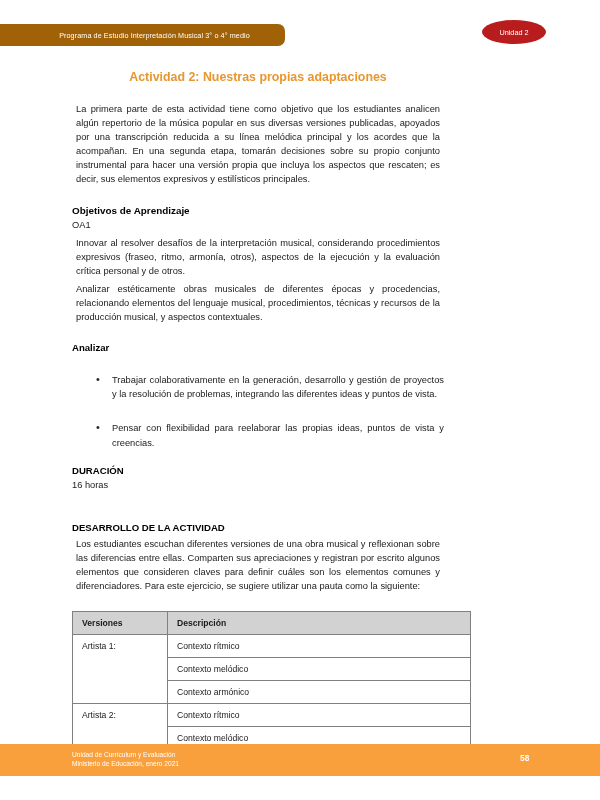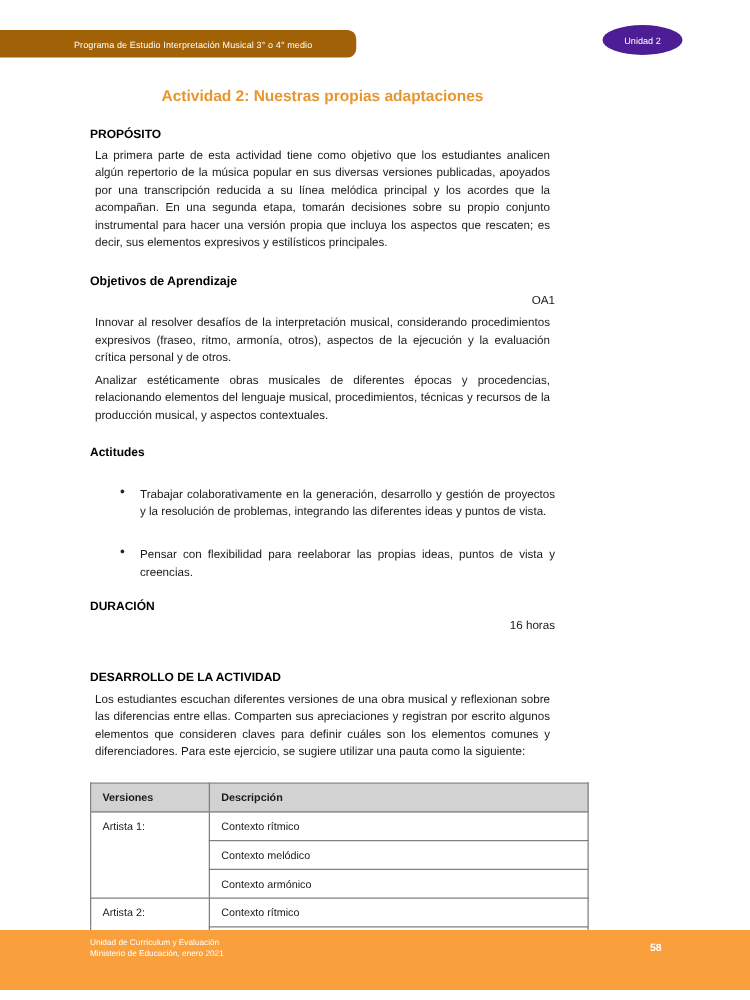--- a/index.html
+++ b/index.html
@@ -37,21 +37,21 @@
     letter-spacing: 0.1px;
     white-space: nowrap;
     padding-left: 24px;
   }
   .unit-badge {
     position: absolute;
     top: 20px;
     left: 482px;
     width: 64px;
     height: 24px;
-    background: #4c1d95;
+    background: #b91c1c;
     border-radius: 50%;
     display: flex;
     align-items: center;
     justify-content: center;
   }
   .unit-badge-text {
     color: #ffffff;
     font-size: 7.3px;
     white-space: nowrap;
   }
@@ -86,21 +86,21 @@
     font-size: 9.3px;
     line-height: 14.1px;
     text-align: justify;
     margin: 4px;
     color: #1a1a1a;
   }
   .plain-line {
     font-size: 9.3px;
     line-height: 14.1px;
     margin: 0;
-    text-align: right;
+    text-align: left;
   }
   .gap-sm { height: 10px; }
   .gap-md { height: 14px; }
   .gap-xl { height: 30px; }
 
   ul.bullets {
     margin: 0;
     padding: 0 0 0 24px;
     list-style: none;
   }
@@ -152,21 +152,21 @@
   .pauta-table tr.inner td {
     border-top: 1px solid #9a9a9a;
   }
 
   
   .footer-band {
     position: absolute;
     left: 0;
     top: 744px;
     width: 600px;
-    height: 48px;
+    height: 32px;
     background: #F9A03C;
   }
   .footer-left {
     position: absolute;
     left: 72px;
     top: 6px;
     color: #ffffff;
     font-size: 6.6px;
     line-height: 9.4px;
   }
@@ -186,33 +186,32 @@
   <span class="header-band-text">Programa de Estudio Interpretación Musical 3° o 4° medio</span>
 </div>
 <div class="unit-badge">
   <span class="unit-badge-text">Unidad 2</span>
 </div>
 
 <div class="page">
 
   <div class="doc-title">Actividad 2: Nuestras propias adaptaciones</div>
 
-  <div class="sec-heading">PROPÓSITO</div>
   <p class="body-text">La primera parte de esta actividad tiene como objetivo que los estudiantes analicen algún repertorio de la música popular en sus diversas versiones publicadas, apoyados por una transcripción reducida a su línea melódica principal y los acordes que la acompañan. En una segunda etapa, tomarán decisiones sobre su propio conjunto instrumental para hacer una versión propia que incluya los aspectos que rescaten; es decir, sus elementos expresivos y estilísticos principales.</p>
 
   <div class="gap-md"></div>
 
   <div class="sec-heading sub">Objetivos de Aprendizaje</div>
   <div class="plain-line">OA1</div>
   <p class="body-text">Innovar al resolver desafíos de la interpretación musical, considerando procedimientos expresivos (fraseo, ritmo, armonía, otros), aspectos de la ejecución y la evaluación crítica personal y de otros.</p>
   <p class="body-text">Analizar estéticamente obras musicales de diferentes épocas y procedencias, relacionando elementos del lenguaje musical, procedimientos, técnicas y recursos de la producción musical, y aspectos contextuales.</p>
 
   <div class="gap-md"></div>
 
-  <div class="sec-heading">Actitudes</div>
+  <div class="sec-heading">Analizar</div>
   <ul class="bullets">
     <li>Trabajar colaborativamente en la generación, desarrollo y gestión de proyectos y la resolución de problemas, integrando las diferentes ideas y puntos de vista.</li>
     <li>Pensar con flexibilidad para reelaborar las propias ideas, puntos de vista y creencias.</li>
   </ul>
 
   <div class="gap-md"></div>
 
   <div class="sec-heading">DURACIÓN</div>
   <div class="plain-line">16 horas</div>
 

